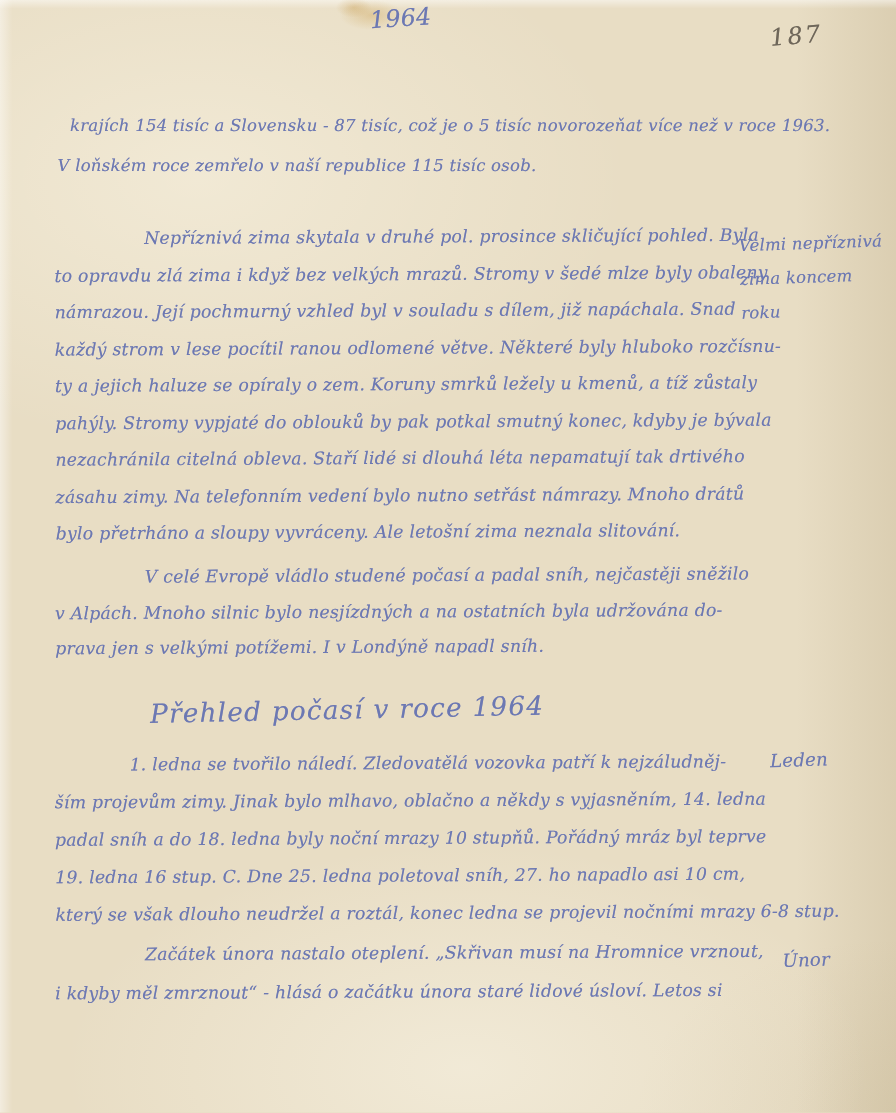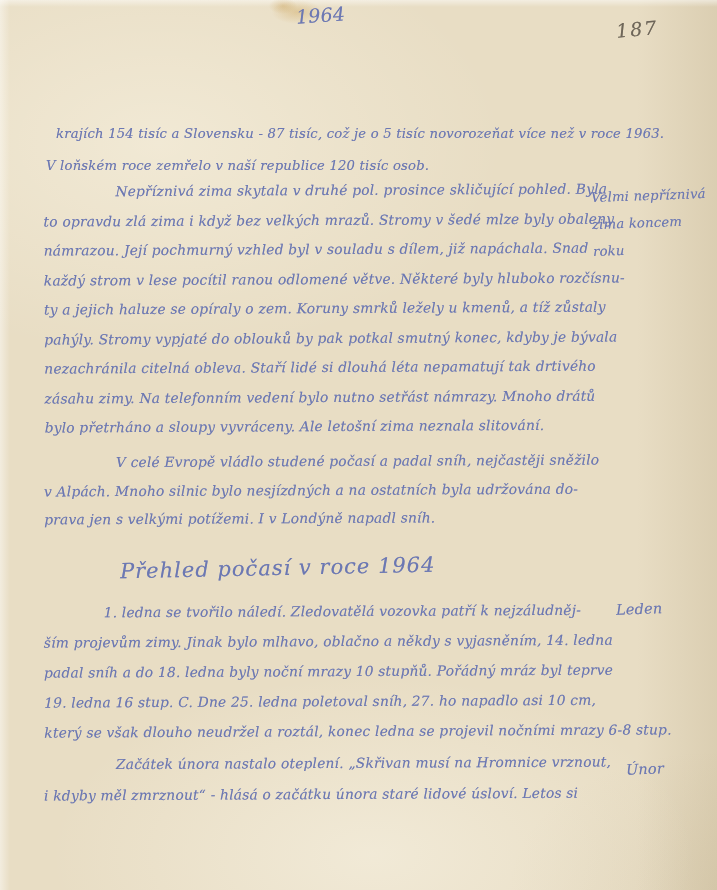--- a/index.html
+++ b/index.html
@@ -40,21 +40,21 @@
   }
 
   .abs { position: absolute; }
 
   .year-heading   { left: 296px; top: 4px;  font-size: 19px; transform: rotate(-4deg); }
   .page-number    { left: 616px; top: 18px; font-size: 19px; transform: rotate(-5deg); letter-spacing: 2px; }
 
   .para { white-space: nowrap; }
   .para .line { white-space: nowrap; }
 
-  .p1 { left: 46px;  top: 86px;  font-size: 13.2px; margin-top: 32px; }
+  .p1 { left: 46px;  top: 86px;  font-size: 13.2px; }
   .p1 .line { line-height: 32px; }
   .p1 .line.l0 { margin-left: 10px; }
 
   .p2 { left: 44px;  top: 176px; font-size: 13.8px; transform: rotate(-0.3deg); }
   .p2 .line { line-height: 29.5px; }
   .p2 .line.l0 { margin-left: 72px; }
 
   .p3 { left: 44px;  top: 447px; font-size: 13.8px; transform: rotate(-0.3deg); }
   .p3 .line { line-height: 28.5px; }
   .p3 .line.l0 { margin-left: 72px; }
@@ -76,21 +76,21 @@
 </style>
 </head>
 <body>
 
 <div class="abs ink year-heading">1964</div>
 
 <div class="abs pencil page-number">187</div>
 
 <div class="abs ink para p1">
   <div class="line l0">krajích 154 tisíc a Slovensku - 87 tisíc, což je o 5 tisíc novorozeňat více než v roce 1963.</div>
-  <div class="line">V loňském roce zemřelo v naší republice 120 tisíc osob.</div>
+  <div class="line">V loňském roce zemřelo v naší republice 115 tisíc osob.</div>
 </div>
 
 <div class="abs ink para p2">
   <div class="line l0">Nepříznivá zima skytala v druhé pol. prosince skličující pohled. Byla</div>
   <div class="line">to opravdu zlá zima i když bez velkých mrazů. Stromy v šedé mlze byly obaleny</div>
   <div class="line">námrazou. Její pochmurný vzhled byl v souladu s dílem, již napáchala. Snad</div>
   <div class="line">každý strom v lese pocítil ranou odlomené větve. Některé byly hluboko rozčísnu-</div>
   <div class="line">ty a jejich haluze se opíraly o zem. Koruny smrků ležely u kmenů, a tíž zůstaly</div>
   <div class="line">pahýly. Stromy vypjaté do oblouků by pak potkal smutný konec, kdyby je bývala</div>
   <div class="line">nezachránila citelná obleva. Staří lidé si dlouhá léta nepamatují tak drtivého</div>

